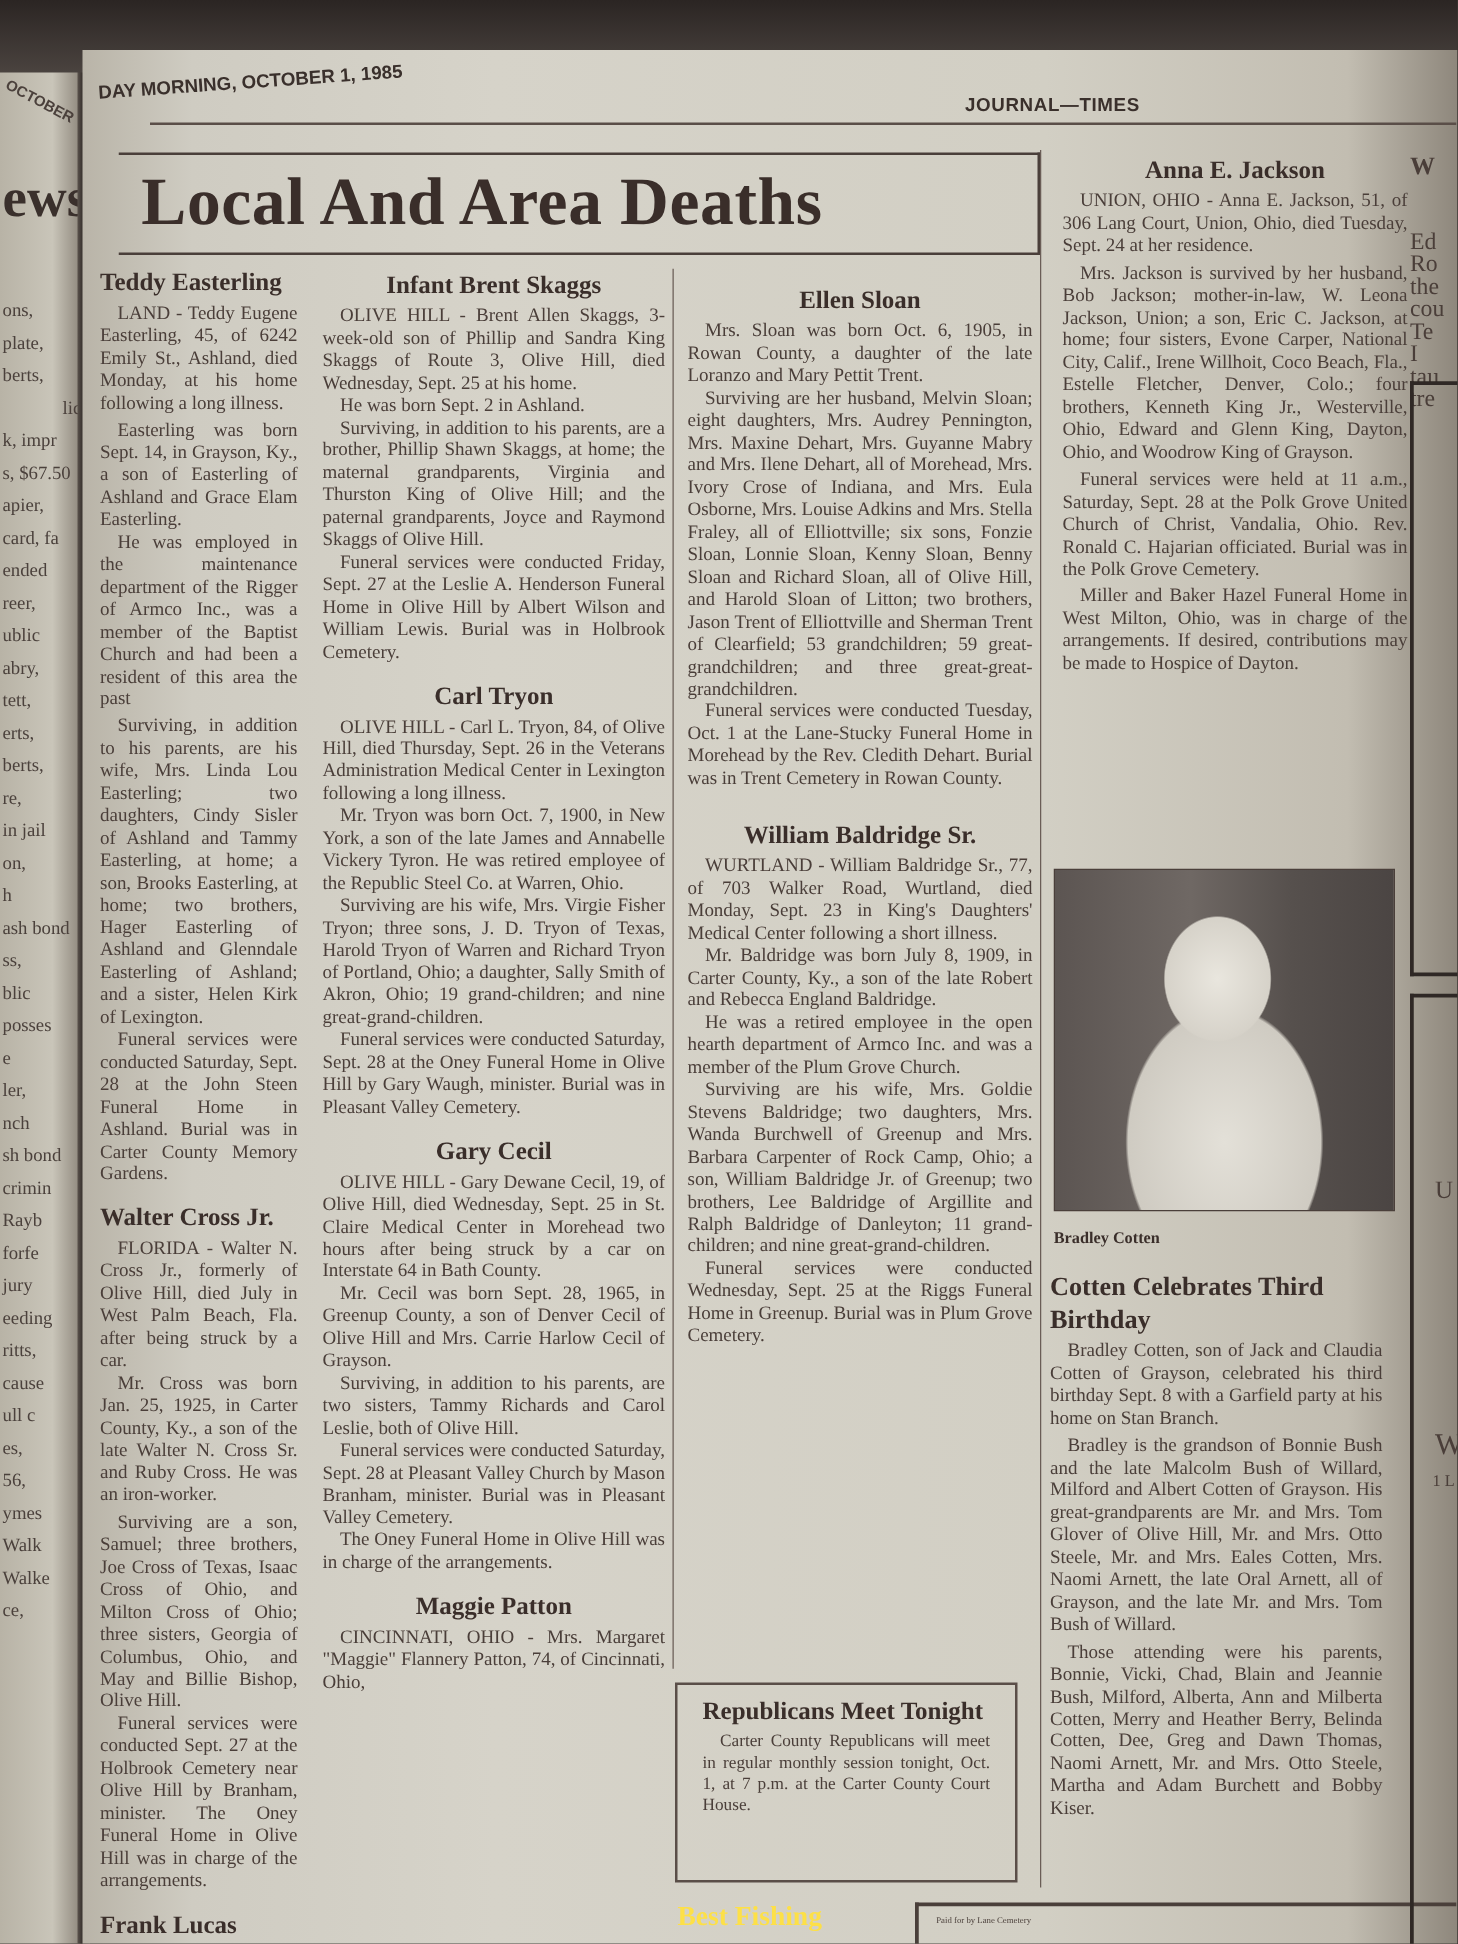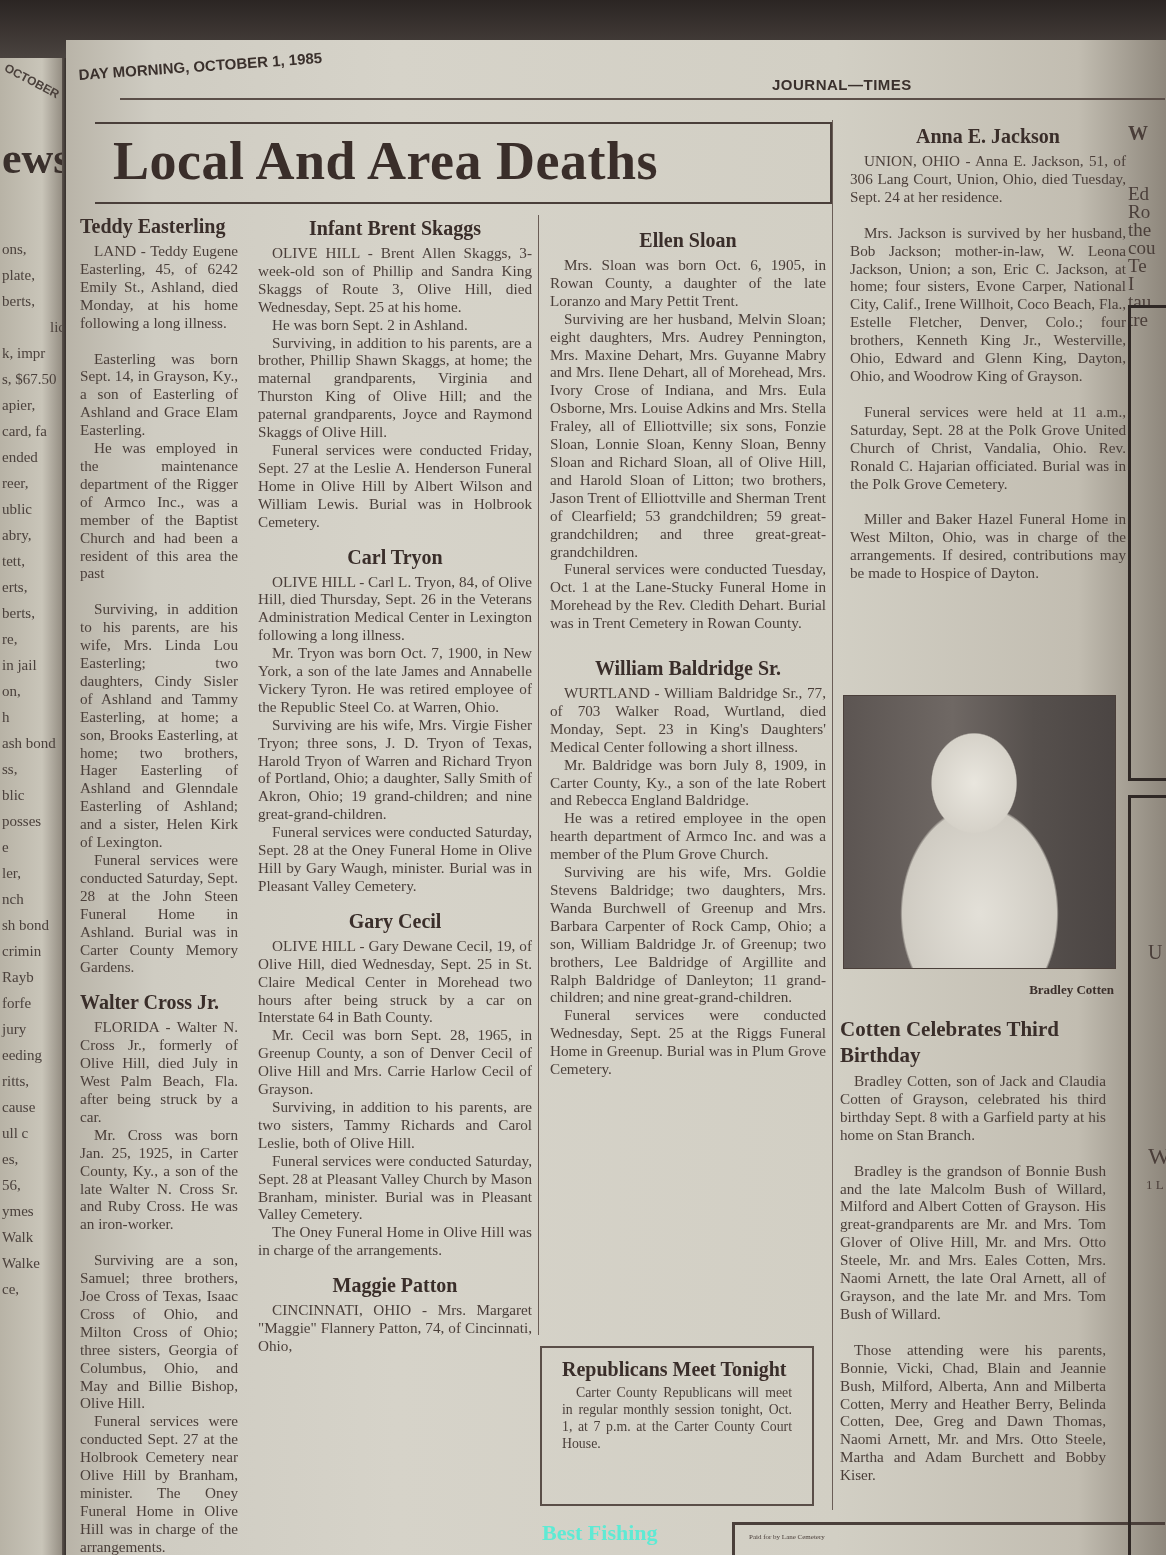--- a/index.html
+++ b/index.html
@@ -15,34 +15,34 @@
         background:linear-gradient(180deg,#2b2523,#4a433f);}
   .lefttext{position:absolute;left:2px;font-size:15px;color:#4b413c;white-space:nowrap;line-height:18px;}
   .folio{position:absolute;left:78px;top:66px;font-family:"Liberation Sans",sans-serif;font-weight:bold;
          font-size:15px;color:#3a302c;transform:rotate(-4deg);transform-origin:left top;}
   .paper-name{position:absolute;left:772px;top:76px;font-family:"Liberation Sans",sans-serif;font-weight:bold;font-size:15px;color:#3a302c;letter-spacing:0.5px;}
   .rule-top{position:absolute;left:120px;top:98px;width:1045px;height:2px;background:#5a4e48;}
   .banner{position:absolute;left:95px;top:122px;width:735px;height:78px;border:2px solid #4a3f3a;border-left:none;}
   .banner-title{position:absolute;left:18px;top:6px;font-size:54px;font-weight:bold;color:#3a2e2a;letter-spacing:0.5px;}
   .col{position:absolute;font-size:15.2px;line-height:17.9px;text-align:justify;color:#4a3e39;}
   .col p{margin:0;text-indent:14px;}
-  .col p.gap{margin-top:18px;}
+  .col p.gap{margin-top:4px;}
   .head{font-weight:bold;font-size:20px;text-align:center;color:#3a2e2a;margin:0 0 4px 0;line-height:24px;}
   .head.left{text-align:left;}
   .spacer{height:14px;}
   .photo{position:absolute;left:843px;top:695px;width:271px;height:272px;
          background:radial-gradient(ellipse 60px 70px at 48% 32%,#e9e6de 0%,#d6d2c9 70%,transparent 72%),
          radial-gradient(ellipse 110px 150px at 50% 80%,#e3e0d8 0%,#cfcbc2 70%,transparent 72%),
          linear-gradient(90deg,#5c5552,#6f6864 40%,#56504d 70%,#4b4543);border:1px solid #4a3f3a;}
-  .caption{position:absolute;left:843px;top:982px;width:271px;text-align:right;font-weight:bold;font-size:13px;color:#3a2e2a;}
+  .caption{position:absolute;left:843px;top:982px;width:271px;text-align:left;font-weight:bold;font-size:13px;color:#3a2e2a;}
   .boxed{position:absolute;left:540px;top:1346px;width:270px;height:156px;border:2px solid #5a4e48;}
   .boxed .head{text-align:left;margin:10px 0 4px 20px;font-size:20px;line-height:22px;}
   .boxed .body{margin:0 20px;font-size:13.8px;line-height:17px;text-align:justify;color:#4a3e39;}
   .boxed .body p{margin:0;text-indent:14px;}
-  .best{position:absolute;left:542px;top:1520px;font-weight:bold;font-size:22px;color:#5eead4;}
+  .best{position:absolute;left:542px;top:1520px;font-weight:bold;font-size:22px;color:#fde047;}
   .adbox{position:absolute;left:732px;top:1522px;width:430px;height:40px;border-top:3px solid #4a3f3a;border-left:3px solid #4a3f3a;}
   .adbox span{font-size:7px;margin-left:14px;color:#4a3f3a;}
   .rightframe{position:absolute;left:1128px;width:40px;border:3px solid #2f2825;border-right:none;}
   .rightstub{position:absolute;left:1128px;font-size:19px;color:#4a3e39;line-height:18px;}
   .divider-v{position:absolute;width:1px;background:#6a5d56;}
 </style>
 </head>
 <body>
 
 <div class="leftpage">

